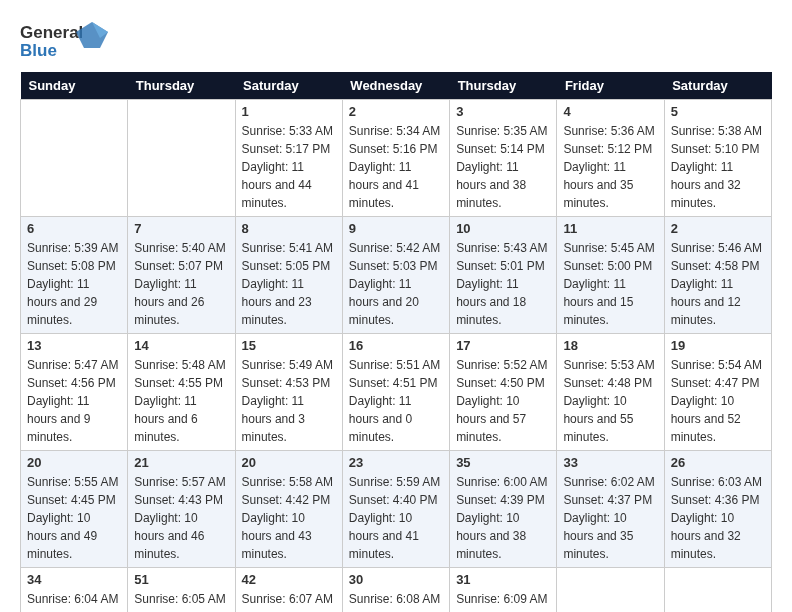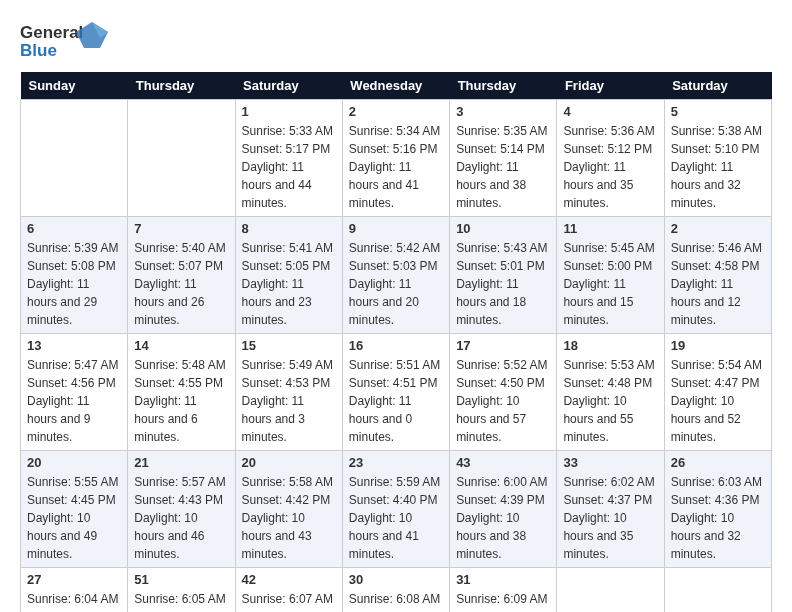--- a/index.html
+++ b/index.html
@@ -204,35 +204,35 @@
         </td>
         <td>
           <div class="day-num">20</div>
           <div class="day-info">Sunrise: 5:58 AM<br>Sunset: 4:42 PM<br>Daylight: 10 hours and 43 minutes.</div>
         </td>
         <td>
           <div class="day-num">23</div>
           <div class="day-info">Sunrise: 5:59 AM<br>Sunset: 4:40 PM<br>Daylight: 10 hours and 41 minutes.</div>
         </td>
         <td>
-          <div class="day-num">43</div>
+          <div class="day-num">35</div>
           <div class="day-info">Sunrise: 6:00 AM<br>Sunset: 4:39 PM<br>Daylight: 10 hours and 38 minutes.</div>
         </td>
         <td>
           <div class="day-num">33</div>
           <div class="day-info">Sunrise: 6:02 AM<br>Sunset: 4:37 PM<br>Daylight: 10 hours and 35 minutes.</div>
         </td>
         <td>
           <div class="day-num">26</div>
           <div class="day-info">Sunrise: 6:03 AM<br>Sunset: 4:36 PM<br>Daylight: 10 hours and 32 minutes.</div>
         </td>
       </tr>
       <tr class="row-odd">
         <td>
-          <div class="day-num">27</div>
+          <div class="day-num">34</div>
           <div class="day-info">Sunrise: 6:04 AM<br>Sunset: 4:34 PM<br>Daylight: 10 hours and 30 minutes.</div>
         </td>
         <td>
           <div class="day-num">51</div>
           <div class="day-info">Sunrise: 6:05 AM<br>Sunset: 4:33 PM<br>Daylight: 10 hours and 27 minutes.</div>
         </td>
         <td>
           <div class="day-num">42</div>
           <div class="day-info">Sunrise: 6:07 AM<br>Sunset: 4:31 PM<br>Daylight: 10 hours and 24 minutes.</div>
         </td>

